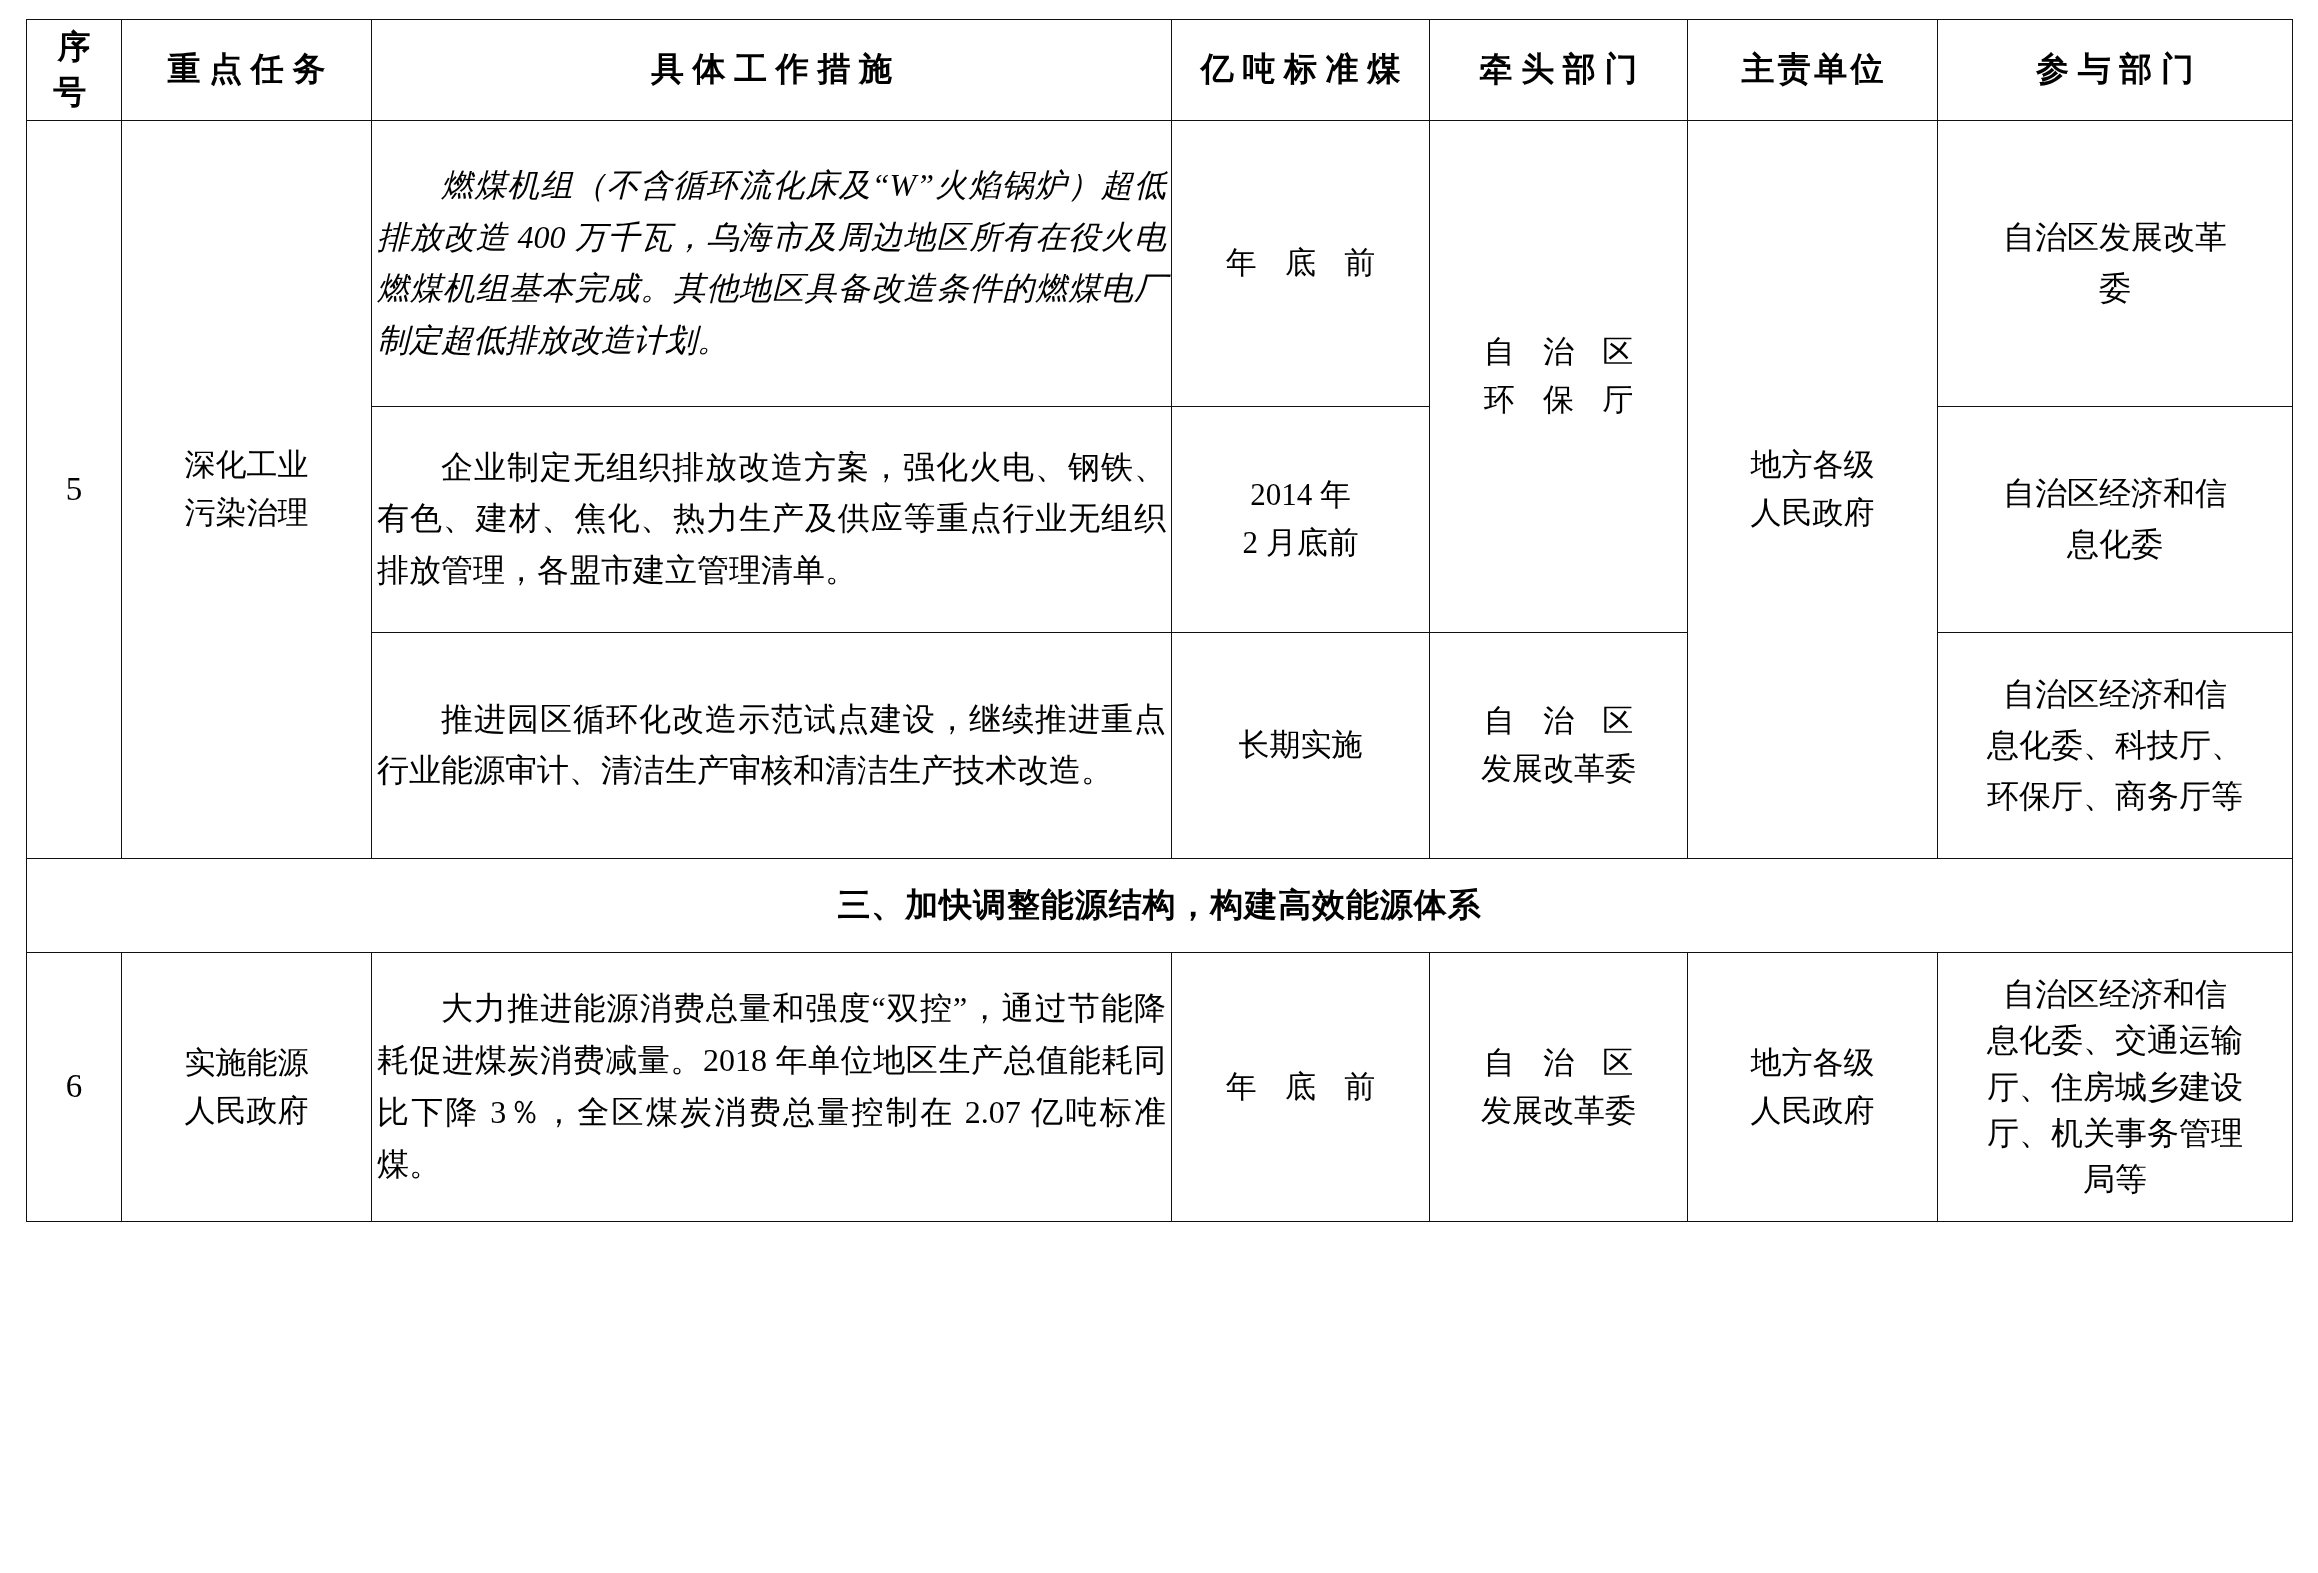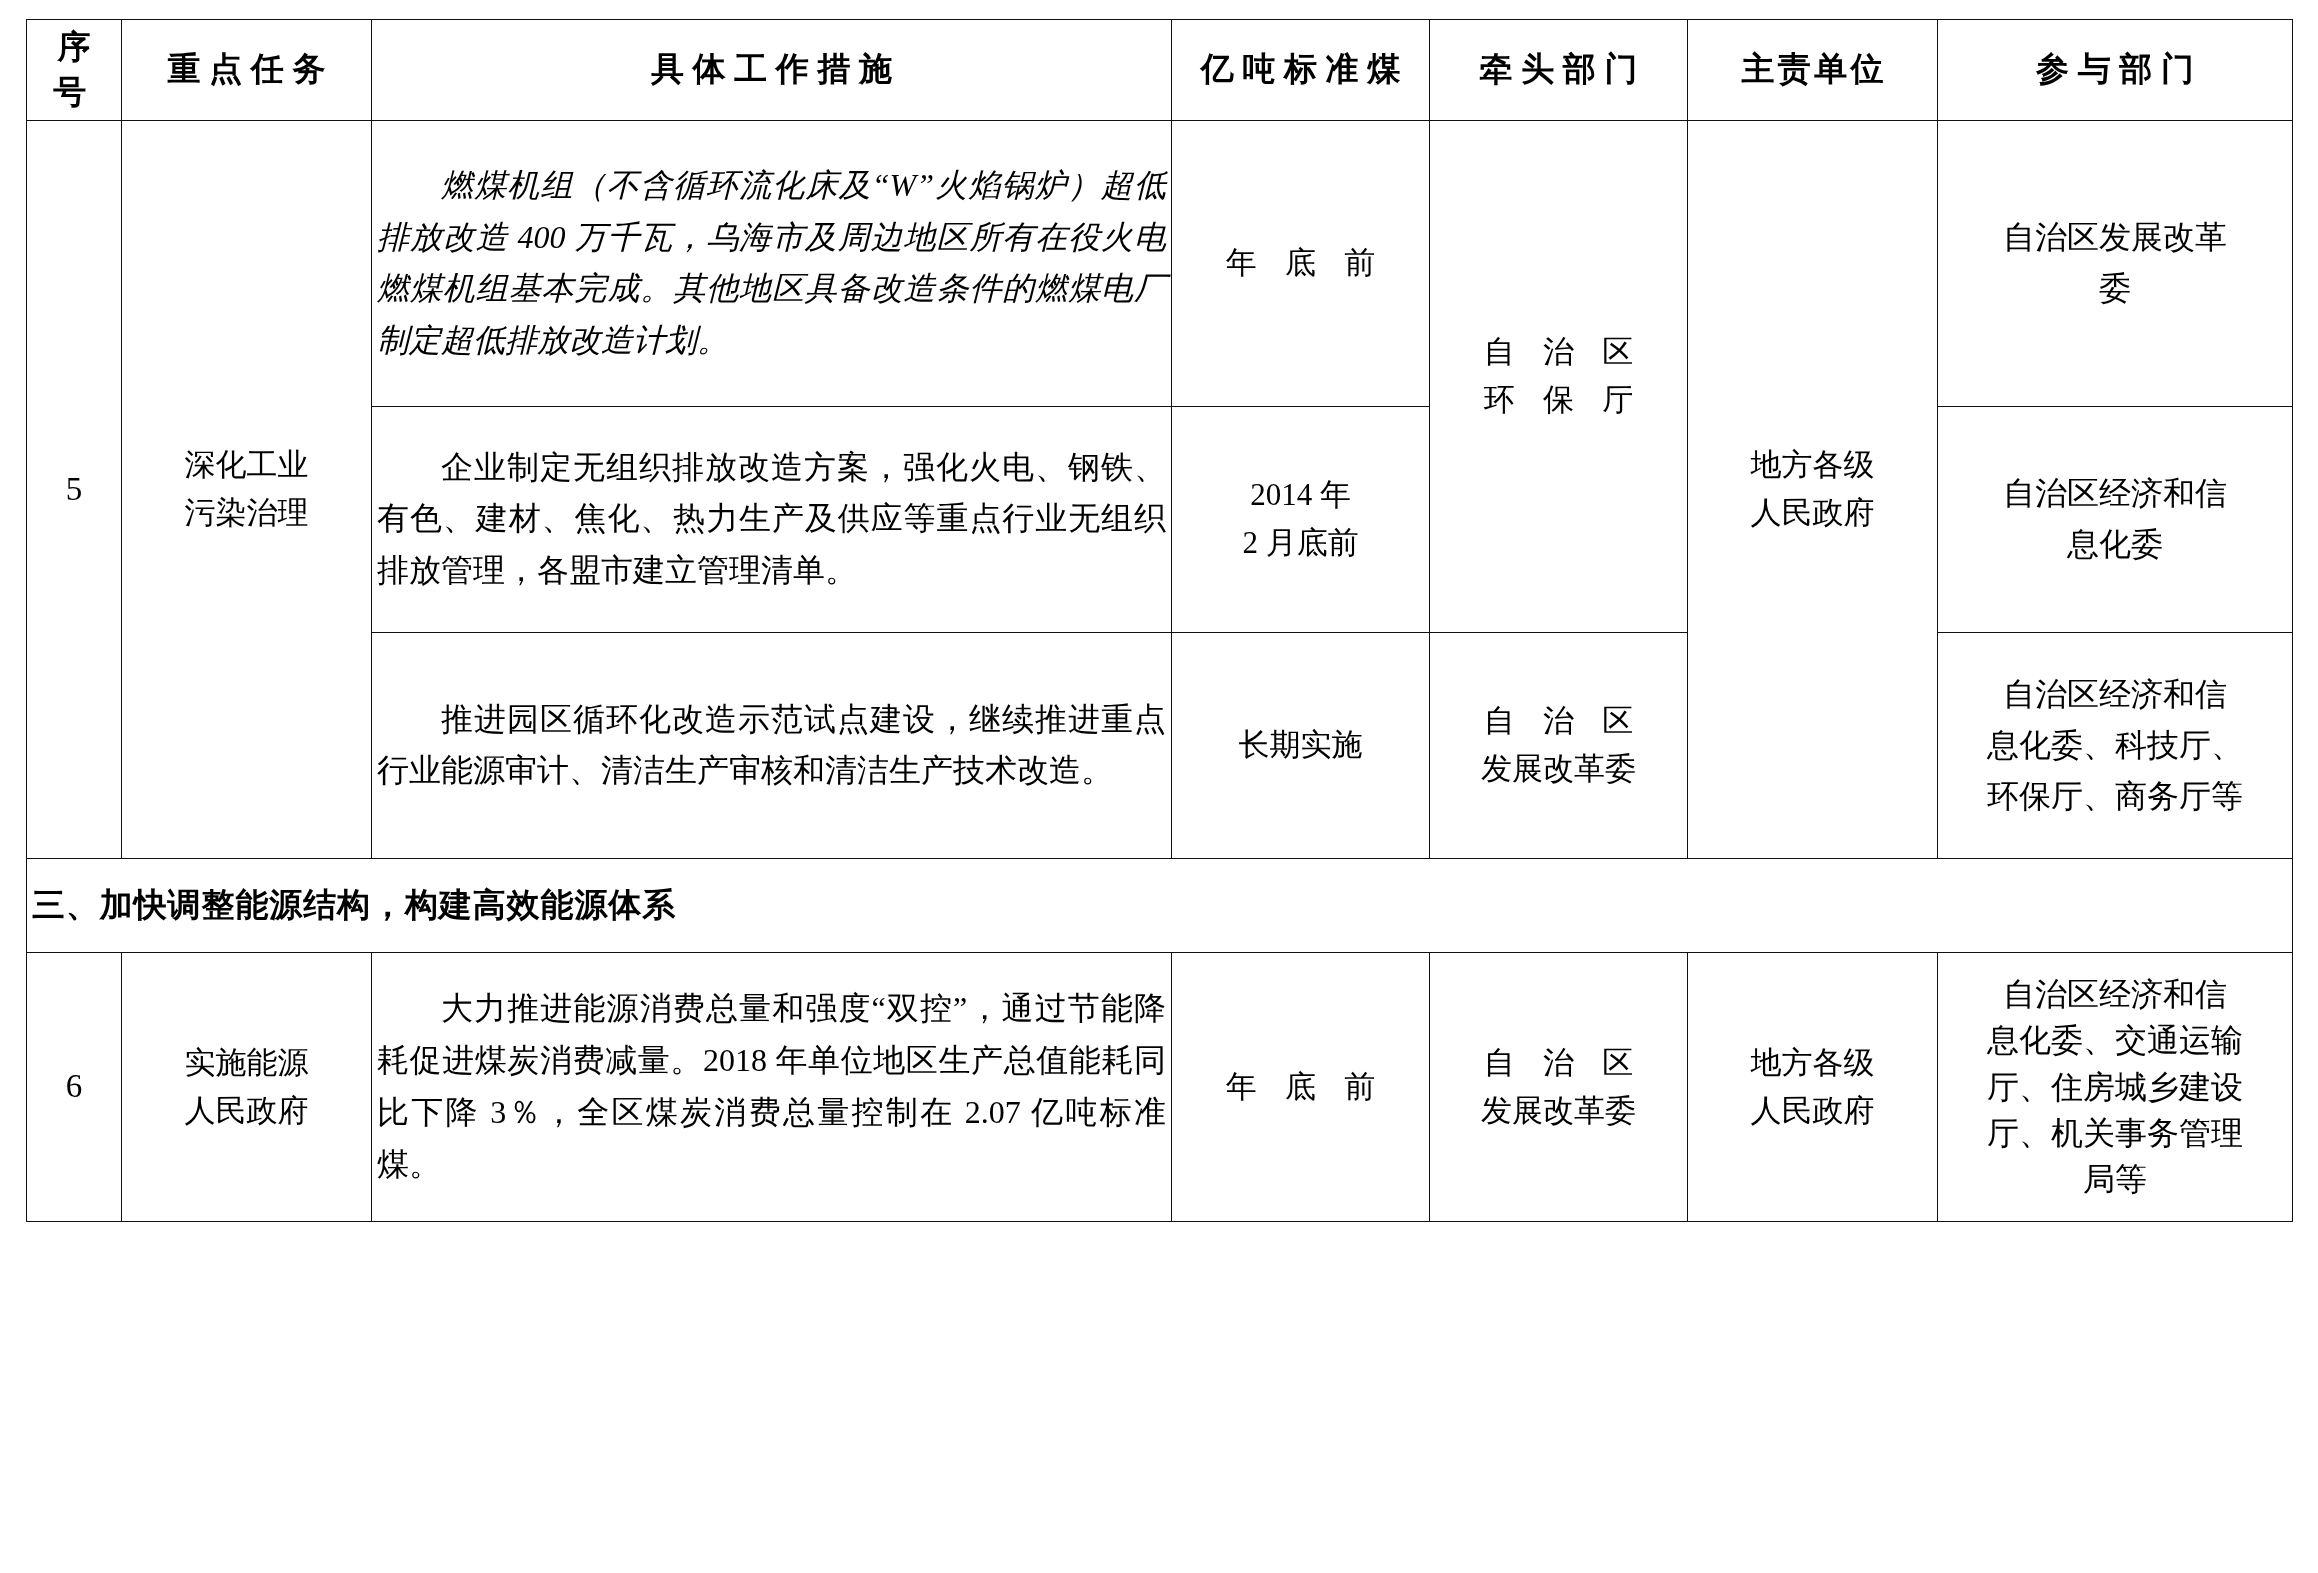--- a/index.html
+++ b/index.html
@@ -77,20 +77,21 @@
     padding: 15.5px 13.8px 17px 13.8px;
     text-indent: 64px;
   }
   .join {
     font-size: 32px;
     line-height: 1.6;
     text-align: center;
     padding: 12px 8.6px 12px 12px;
   }
   .section-band {
+    text-align: center;
     font-weight: bold;
     font-size: 33px;
     height: 83px;
     letter-spacing: 0.9px;
     margin-left: 40px;
   }
   .nowrap-lines span { display: block; }
   .lh-tight { line-height: 1.45; }
 </style>
 </head>

